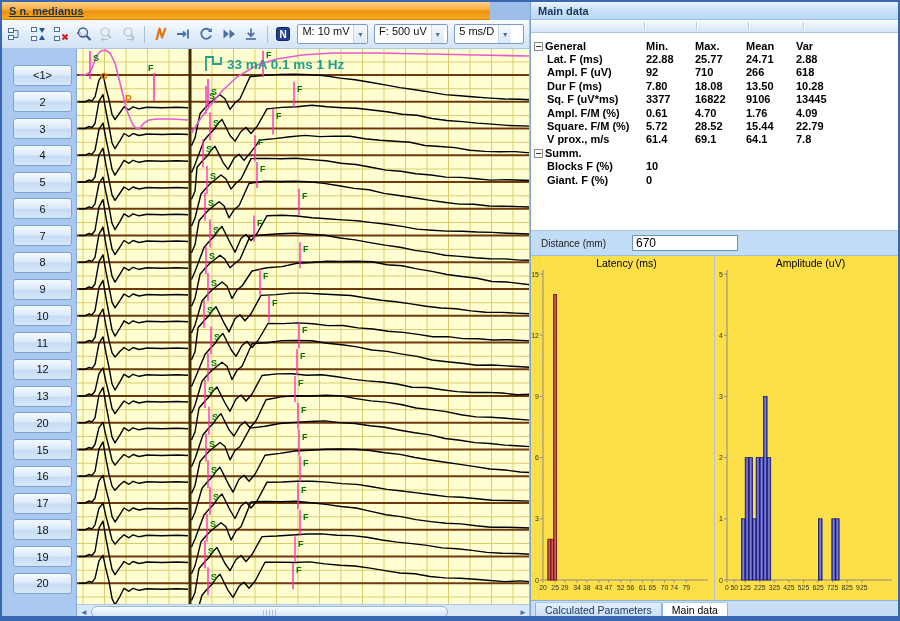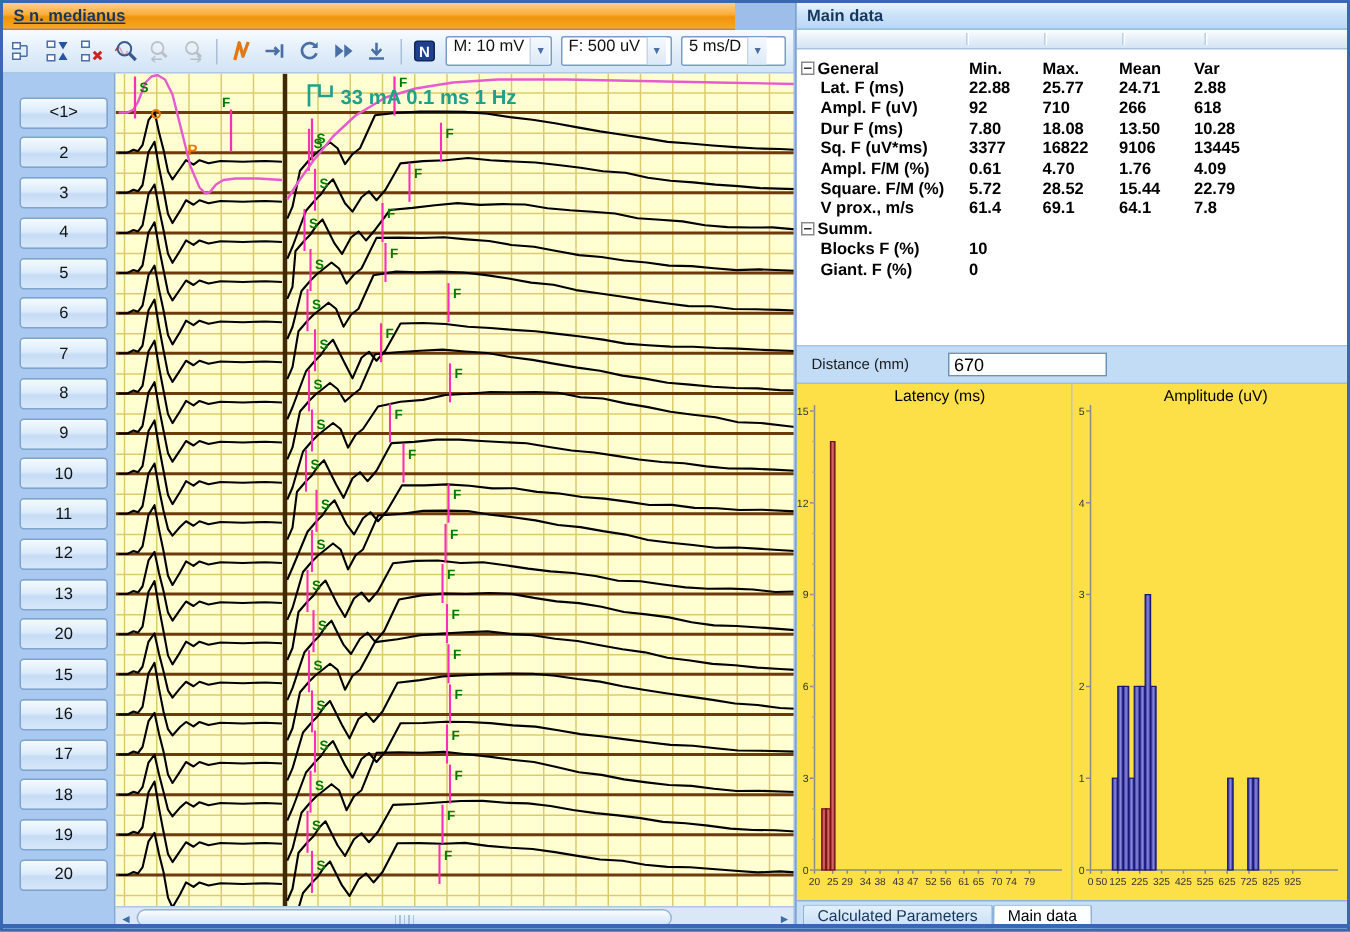--- a/index.html
+++ b/index.html
@@ -59,21 +59,21 @@
   #rt-distance{position:absolute;left:529px;top:228px;width:367px;height:26px;background:#C3DCF5;
                border-top:1px solid #A9C6E4;border-bottom:1px solid #9FBEDE;display:flex;align-items:center;}
   #rt-distance .dlab{font-size:10px;color:#1a1a1a;margin-left:10px;}
   #dist-input{margin-left:26px;width:106px;height:16px;border:1px solid #6E93B8;background:#fff;font-size:12px;
               font-family:"Liberation Sans",sans-serif;padding:0 3px;}
 
   #rt-charts{position:absolute;left:529px;top:254px;width:367px;height:344px;background:#fde047;}
   #chart-div{position:absolute;left:183px;top:0;width:1px;height:344px;background:#B9C4CE;}
 
   #rt-tabs{position:absolute;left:529px;top:598px;width:367px;height:19px;background:#C7DEF4;border-top:1px solid #8FB3D8;
-           display:flex;align-items:center;padding-left:4px;}
+           display:flex;align-items:flex-start;padding-left:4px;}
   .tab{height:16px;margin-top:1px;padding:1px 9px 0;font-size:10.5px;border:1px solid #8FB3D8;border-top-color:#A9C8E6;
        border-radius:2px 2px 0 0;color:#17365D;background:linear-gradient(#E3F0FB,#C9DFF5);}
   .tab.active{background:#FDFEFF;color:#000;border-bottom-color:#FDFEFF;}
 
   #bottom-strip{position:absolute;left:0;bottom:0;width:100%;height:3px;background:#3A67B1;}
   #vsplit{position:absolute;left:527px;top:0;width:2px;height:617px;background:#9DBEE8;border-right:1px solid #7FA2CE;}
 </style>
 </head>
 <body>
 

